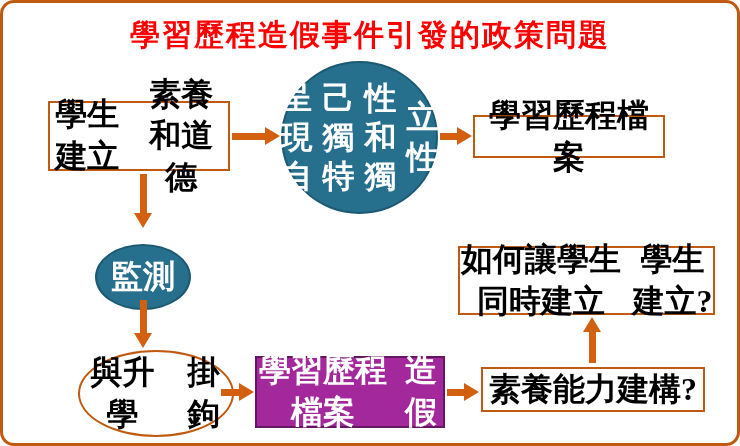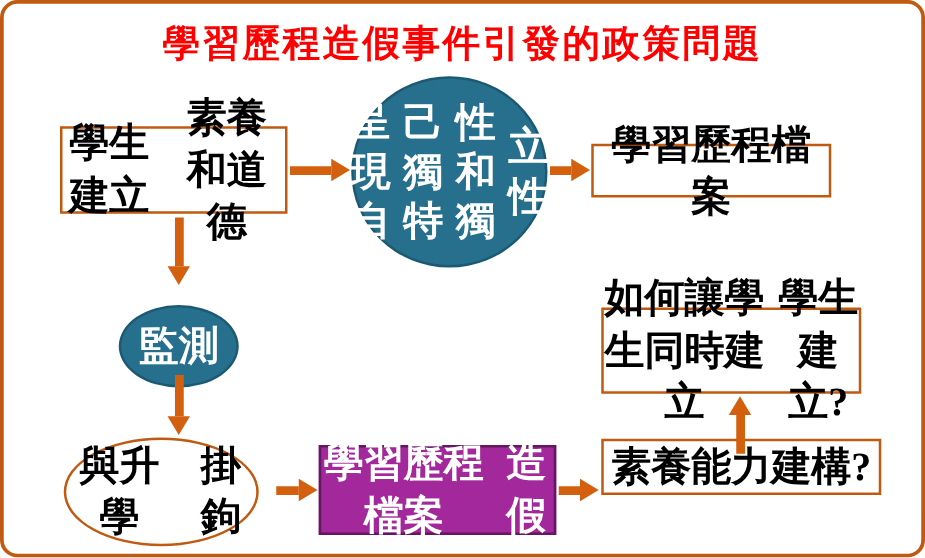--- a/index.html
+++ b/index.html
@@ -81,35 +81,35 @@
   </div>
 
   <div class="node box" style="left:470px;top:112px;width:192px;height:43px;">
     <div>學習歷程檔案</div>
   </div>
 
   <div class="node ellipse teal" style="left:92px;top:241px;width:96px;height:66px;">
     <div>監測</div>
   </div>
 
-  <div class="node ellipse box" style="left:48px;top:347px;width:156px;height:87px;align-items:flex-end;">
+  <div class="node ellipse box" style="left:75px;top:347px;width:156px;height:87px;">
     <div>與升學</div>
     <div>掛鉤</div>
   </div>
 
   <div class="node purple" style="left:252px;top:353px;width:190px;height:72px;">
     <div>學習歷程檔案</div>
     <div>造假</div>
   </div>
 
-  <div class="node box" style="left:478px;top:348px;width:224px;height:45px;">
+  <div class="node box" style="left:478px;top:364px;width:224px;height:45px;">
     <div>素養能力建構?</div>
   </div>
 
-  <div class="node box" style="left:478px;top:243px;width:208px;height:69px;font-family:Liberation Serif, serif;">
+  <div class="node box" style="left:455px;top:243px;width:257px;height:69px;font-family:Liberation Serif, serif;">
     <div>如何讓學生同時建立</div>
     <div>學生建立?</div>
   </div>
 
   <div class="arrow-h" style="left:229px;top:124px;width:48px;height:18px;">
     <div class="shaft-h"></div>
     <div class="head-right"></div>
   </div>
 
   <div class="arrow-h" style="left:437px;top:124px;width:32px;height:18px;">

